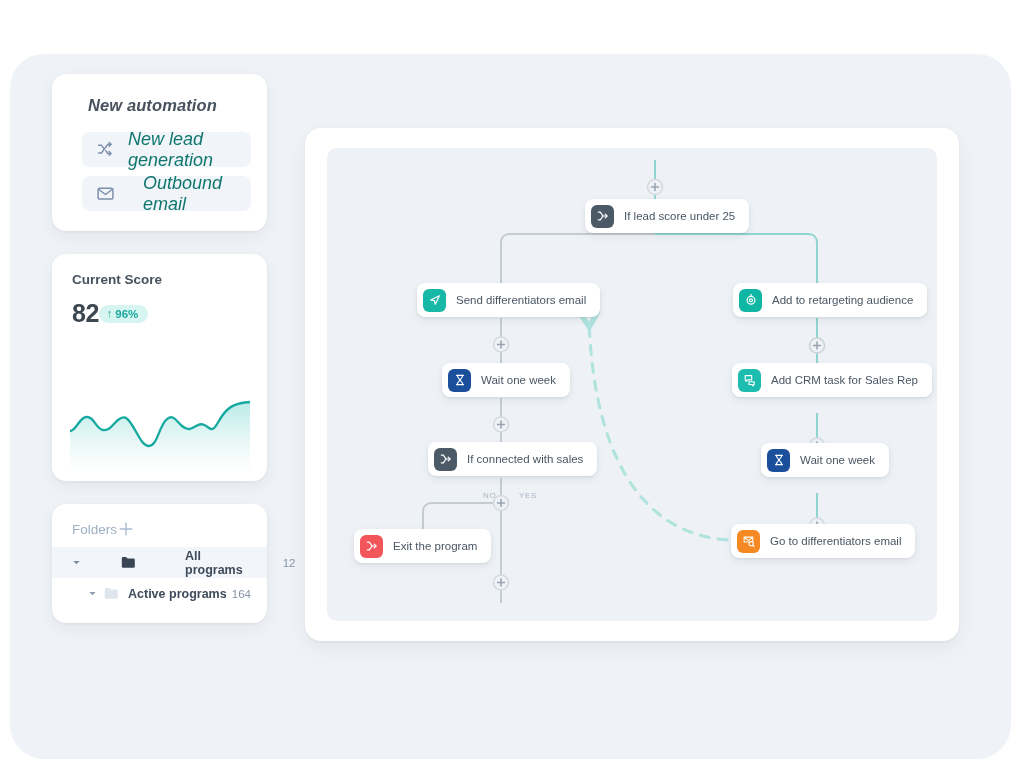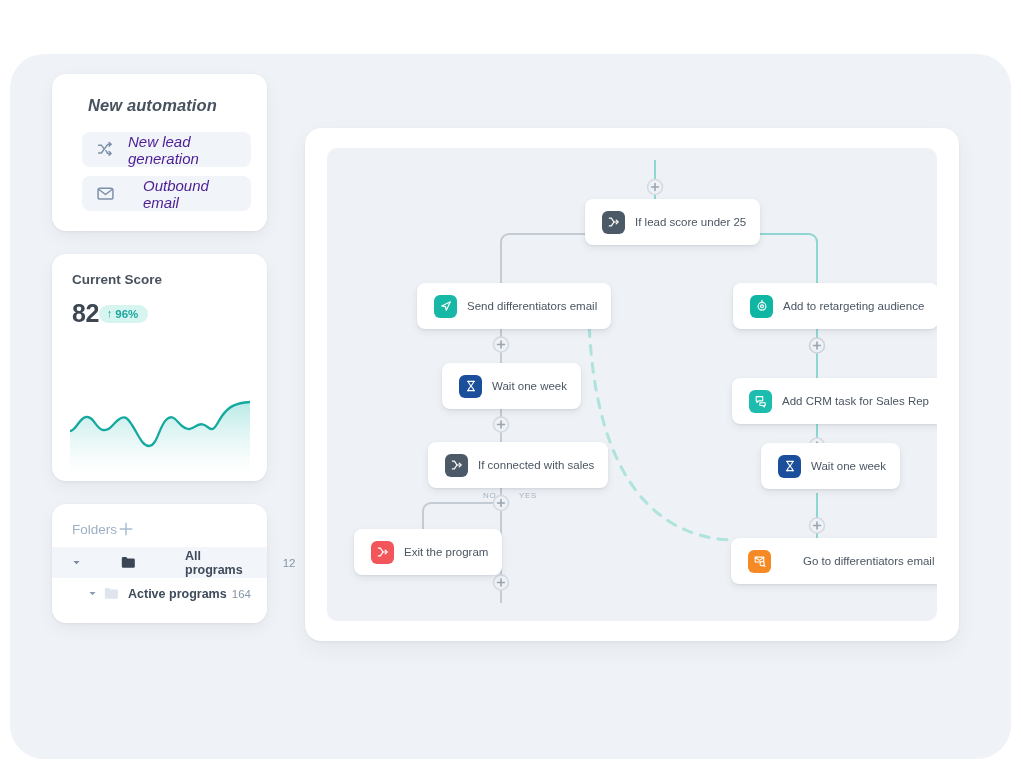--- a/index.html
+++ b/index.html
@@ -48,22 +48,22 @@
     align-items: center;
     gap: 13px;
     height: 35px;
     padding: 0 14px;
     border-radius: 8px;
     background: #f1f4f8;
     margin-bottom: 9px;
   }
   .auto-item:last-child { margin-bottom: 0; gap: 28px; }
   .auto-item .label {
-    font-size: 15px;
-    color: #4c1d95;
+    font-size: 18px;
+    color: #0f766e;
     font-weight: 400;
   }
   .auto-icon { width: 19px; height: 19px; display:block; flex: 0 0 auto;}
 
   
   .card-score { margin-top: 23px; padding: 18px 0 0 0; height: 227px; overflow: hidden; position: relative;}
   .score-head {
     font-size: 13.5px; font-weight: 700; color: #47525e;
     padding-left: 20px;
   }
@@ -124,22 +124,22 @@
     border-radius: 10px;
     overflow: hidden;
   }
   #flow-svg { position: absolute; left: 0; top: 0; }
 
   .node {
     position: absolute;
     display: flex; align-items: center;
     background: #ffffff;
     border-radius: 8px;
-    height: 46px;
-    padding: 0 14px 0 17px;
+    height: 34px;
+    padding: 0 14px 0 6px;
     box-shadow: 0 1px 2px rgba(30,45,70,.09), 0 3px 9px rgba(30,45,70,.07);
     white-space: nowrap;
   }
   .node .nicon {
     width: 23px; height: 23px;
     border-radius: 6px;
     display: flex; align-items: center; justify-content: center;
     margin-right: 10px;
     flex: 0 0 auto;
   }
@@ -387,42 +387,42 @@
         <span class="nicon" style="background:#0fb6a4;">
           <svg width="14" height="14" viewBox="0 0 18 18" fill="none" stroke="#ffffff" stroke-width="1.5">
             <circle cx="9" cy="9.4" r="5"></circle>
               <circle cx="9" cy="9.4" r="1.9"></circle>
             <path d="M9 1.8 V4.4" stroke-linecap="round"></path>
           </svg>
         </span>
         <span class="ntext">Add to retargeting audience</span>
       </div>
 
-      <div class="node" style="left:405px; top:230px;">
+      <div class="node" style="left:405px; top:215px;">
         <span class="nicon" style="background:#1cbcae;">
           <svg width="14" height="14" viewBox="0 0 18 18" fill="none" stroke="#ffffff" stroke-width="1.4" stroke-linejoin="round" stroke-linecap="round">
             <path d="M2.8 3.4 h8.4 v5.4 h-5.1 l-2.3 2.1 v-2.1 h-1 Z"></path>
             <path d="M7.6 11.2 h6.8 v3.6 h-1 v2 l-2.2 -2 h-3.6 Z"></path>
           </svg>
         </span>
         <span class="ntext">Add CRM task for Sales Rep</span>
       </div>
 
       <div class="node" style="left:434px; top:295px;">
         <span class="nicon" style="background:#1b4f9c;">
           <svg width="14" height="14" viewBox="0 0 18 18" fill="none" stroke="#ffffff" stroke-width="1.5" stroke-linecap="round" stroke-linejoin="round">
             <path d="M4.6 3 H13.4 M4.6 15 H13.4"></path>
             <path d="M5.6 3 C5.6 7 9 8 9 9 C9 10 5.6 11 5.6 15"></path>
             <path d="M12.4 3 C12.4 7 9 8 9 9 C9 10 12.4 11 12.4 15"></path>
           </svg>
         </span>
         <span class="ntext">Wait one week</span>
       </div>
 
-      <div class="node" style="left:404px; top:390px;gap:22px;">
+      <div class="node" style="left:404px; top:376px;">
         <span class="nicon" style="background:#f58a24;">
           <svg width="14" height="14" viewBox="0 0 18 18" fill="none" stroke="#ffffff" stroke-width="1.4" stroke-linejoin="round" stroke-linecap="round">
             <path d="M2.8 4 h11 v6.2 h-11 Z"></path>
             <path d="M2.8 4.6 L8.3 8.2 L13.8 4.6"></path>
             <circle cx="11.8" cy="12.4" r="2.7" fill="#f58a24"></circle>
             <path d="M13.9 14.5 L15.6 16.1"></path>
           </svg>
         </span>
         <span class="ntext">Go to differentiators email</span>
       </div>

